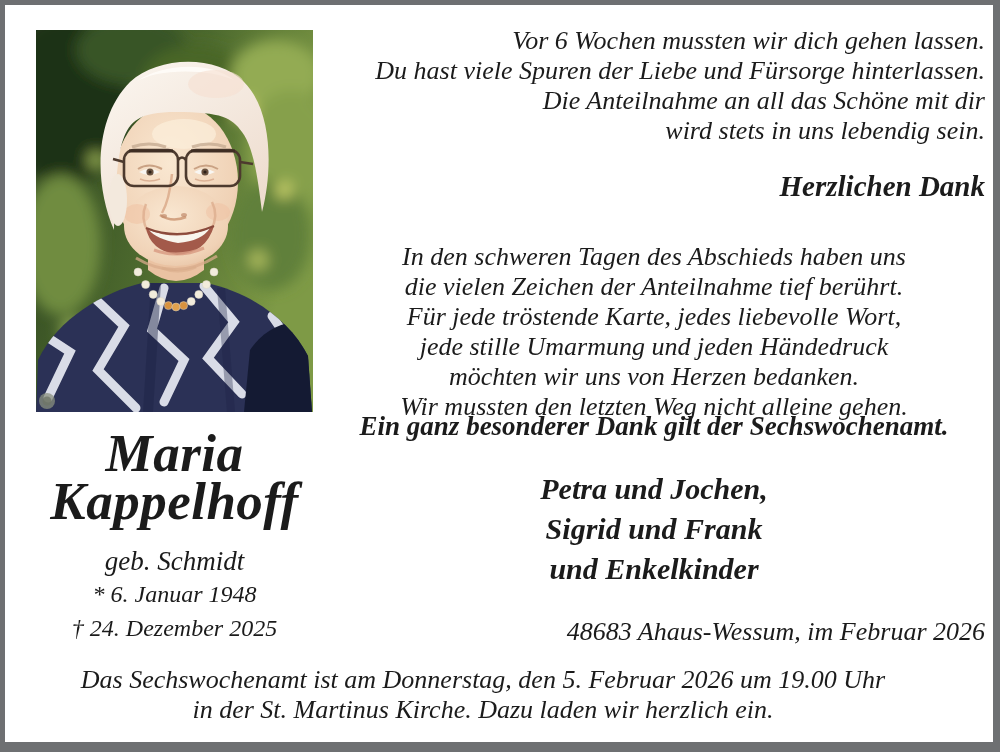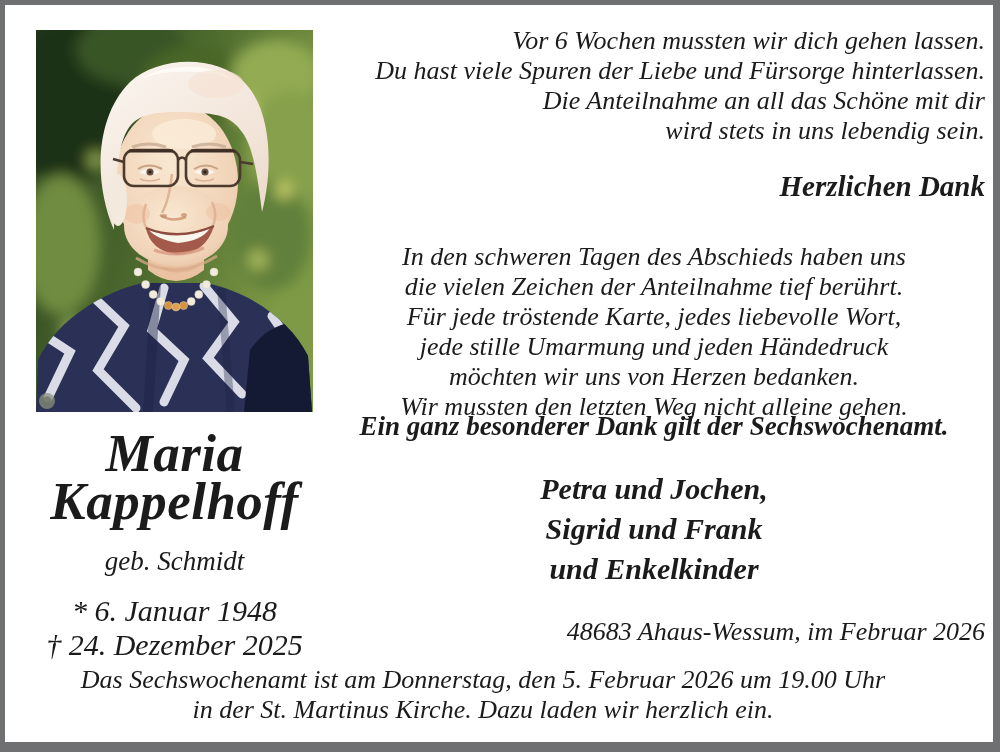--- a/index.html
+++ b/index.html
@@ -19,21 +19,21 @@
   }
   .abs { position: absolute; }
   .line { white-space: nowrap; }
 
   .photo-wrap { left: 31px; top: 25px; width: 277px; height: 382px; }
   .photo-wrap svg { display: block; }
 
   .name-block { left: 21px; top: 424px; width: 297px; text-align: center; }
   .name-line { font-size: 53px; font-weight: 700; line-height: 48px; letter-spacing: 0.5px; }
   .maiden { font-size: 27px; margin-top: 21px; }
-  .dates { font-size: 30px; line-height: 34px; margin-top: 17px; }
+  .dates { font-size: 24px; line-height: 34px; }
 
   .right-col { left: 318px; width: 662px; text-align: center; }
   .verse   { top: 21px;  font-size: 26px; line-height: 30px; text-align: right; }
   .heading { top: 165px; font-size: 29px; font-weight: 700; line-height: 33px; text-align: right; }
   .para    { top: 198px; font-size: 26px; line-height: 30px; margin-top: 39px; }
   .special { top: 405px; font-size: 27px; font-weight: 700; line-height: 32px; }
   .family  { top: 464px; font-size: 30px; font-weight: 700; line-height: 40px; }
   .loc     { top: 612px; font-size: 26px; line-height: 30px; text-align: right; }
 
   .footer { left: 0; top: 660px; width: 956px; text-align: center; font-size: 26px; line-height: 30px; }

